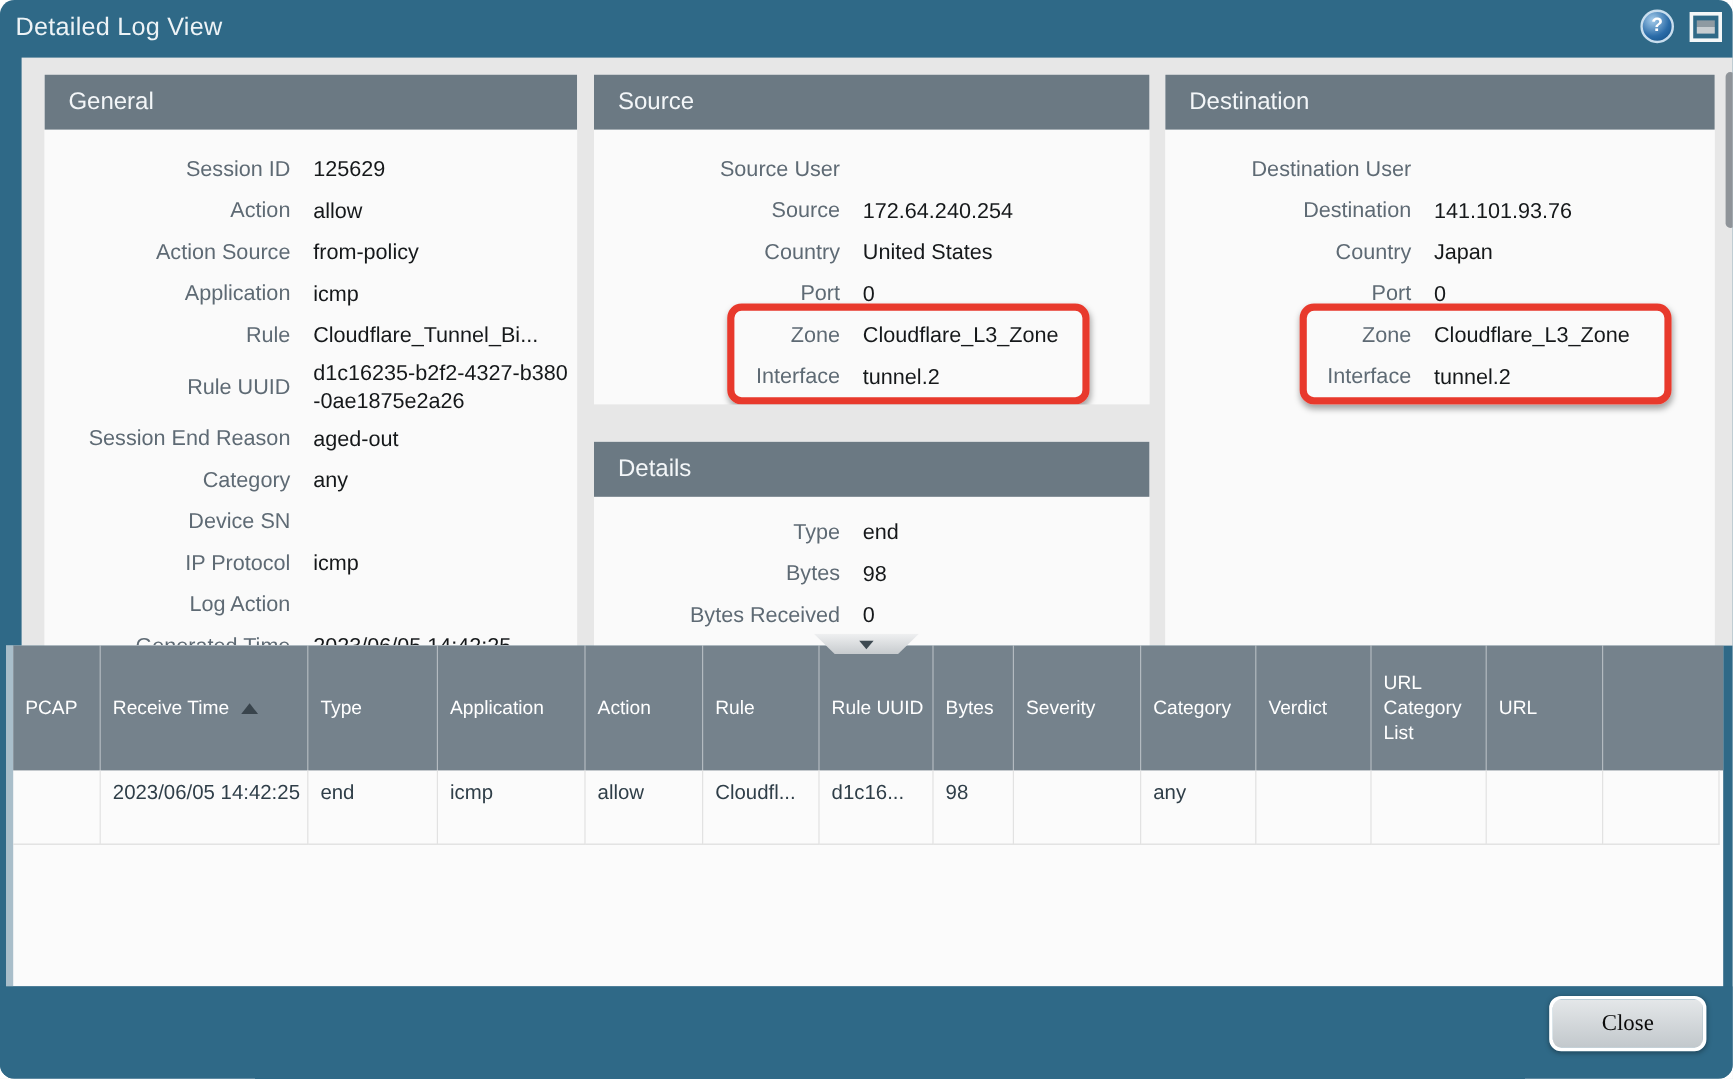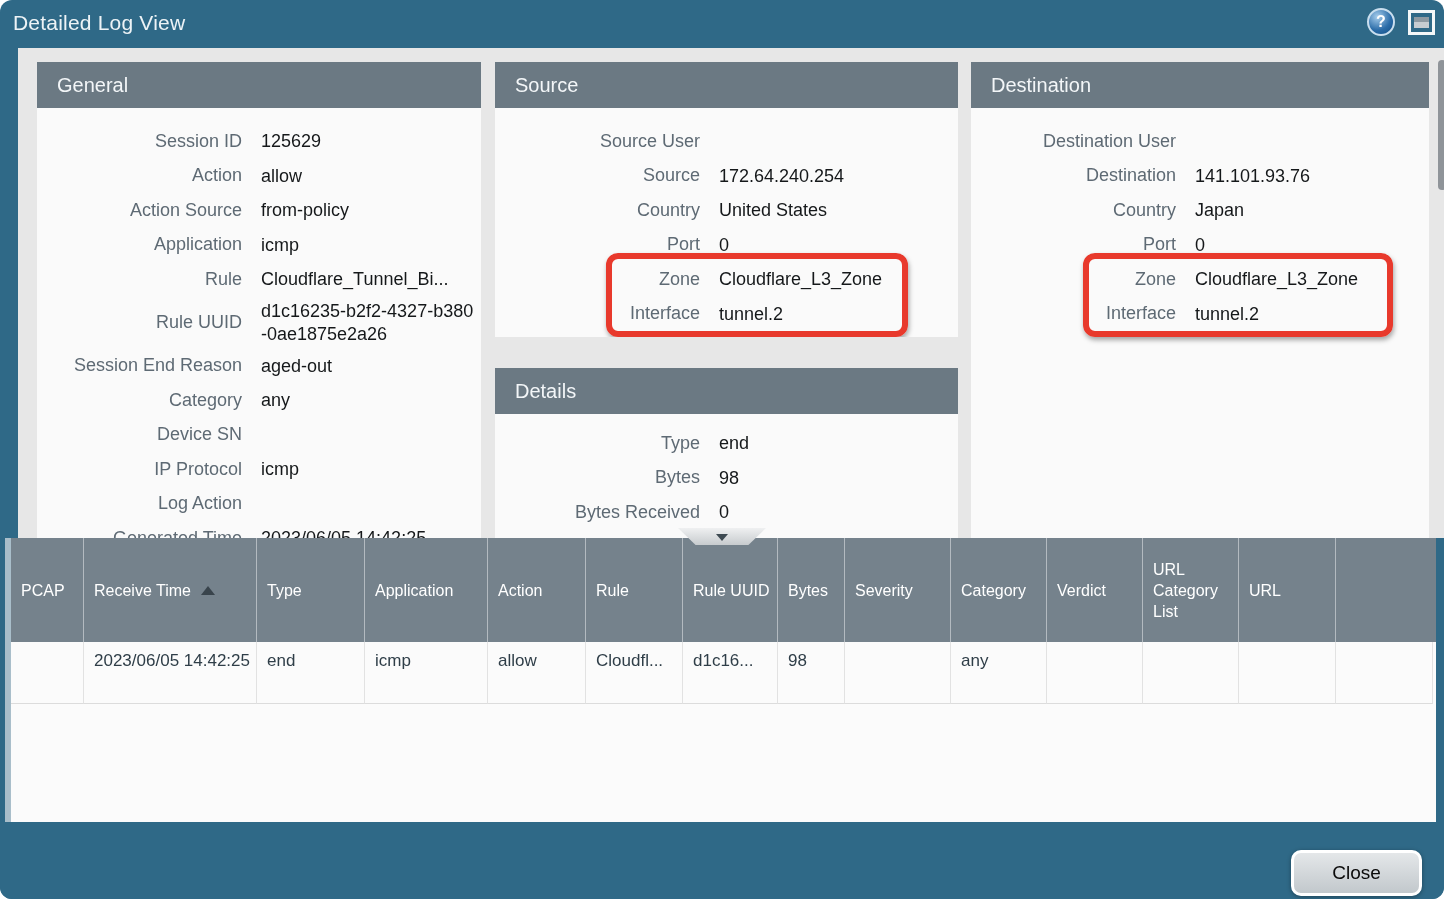--- a/index.html
+++ b/index.html
@@ -61,23 +61,23 @@
   .td { box-sizing:border-box; flex:none; height:62px; padding:8px 6px 0 10px; color:#2F3E48; font-size:17px;
       line-height:22px; border-right:1px solid #E2E2E2; border-bottom:1px solid #DCDCDC; word-break:break-word; }
 
   
   .c0{width:73px}.c1{width:173px}.c2{width:108px}.c3{width:123px}.c4{width:98px}.c5{width:97px}
   .c6{width:95px}.c7{width:67px}.c8{width:106px}.c9{width:96px}.c10{width:96px}.c11{width:96px}
   .c12{width:97px}.c13{width:97px}
 
   
   .footer { position:absolute; left:0; top:822px; width:1444px; height:77px; background:#2F6987; }
-  .close-btn { position:absolute; right:22px; top:28px; width:131px; height:46px;
+  .close-btn { position:absolute; right:22px; top:8px; width:131px; height:46px;
       background:linear-gradient(#E4E7E9,#C2C8CC); border:3px solid #FFFFFF; border-radius:10px;
-      font-family:Liberation Sans, sans-serif; font-size:19px; color:#0A0A0A; box-shadow:0 1px 4px rgba(0,0,0,.35); cursor:pointer; }
+      font-family:Liberation Serif, serif; font-size:19px; color:#0A0A0A; box-shadow:0 1px 4px rgba(0,0,0,.35); cursor:pointer; }
 </style>
 </head>
 <body>
 
 <div class="dialog">
 
   <div class="titlebar">
     <span class="title">Detailed Log View</span>
     <div class="tb-icons">
       <div class="help-icon">?</div>

